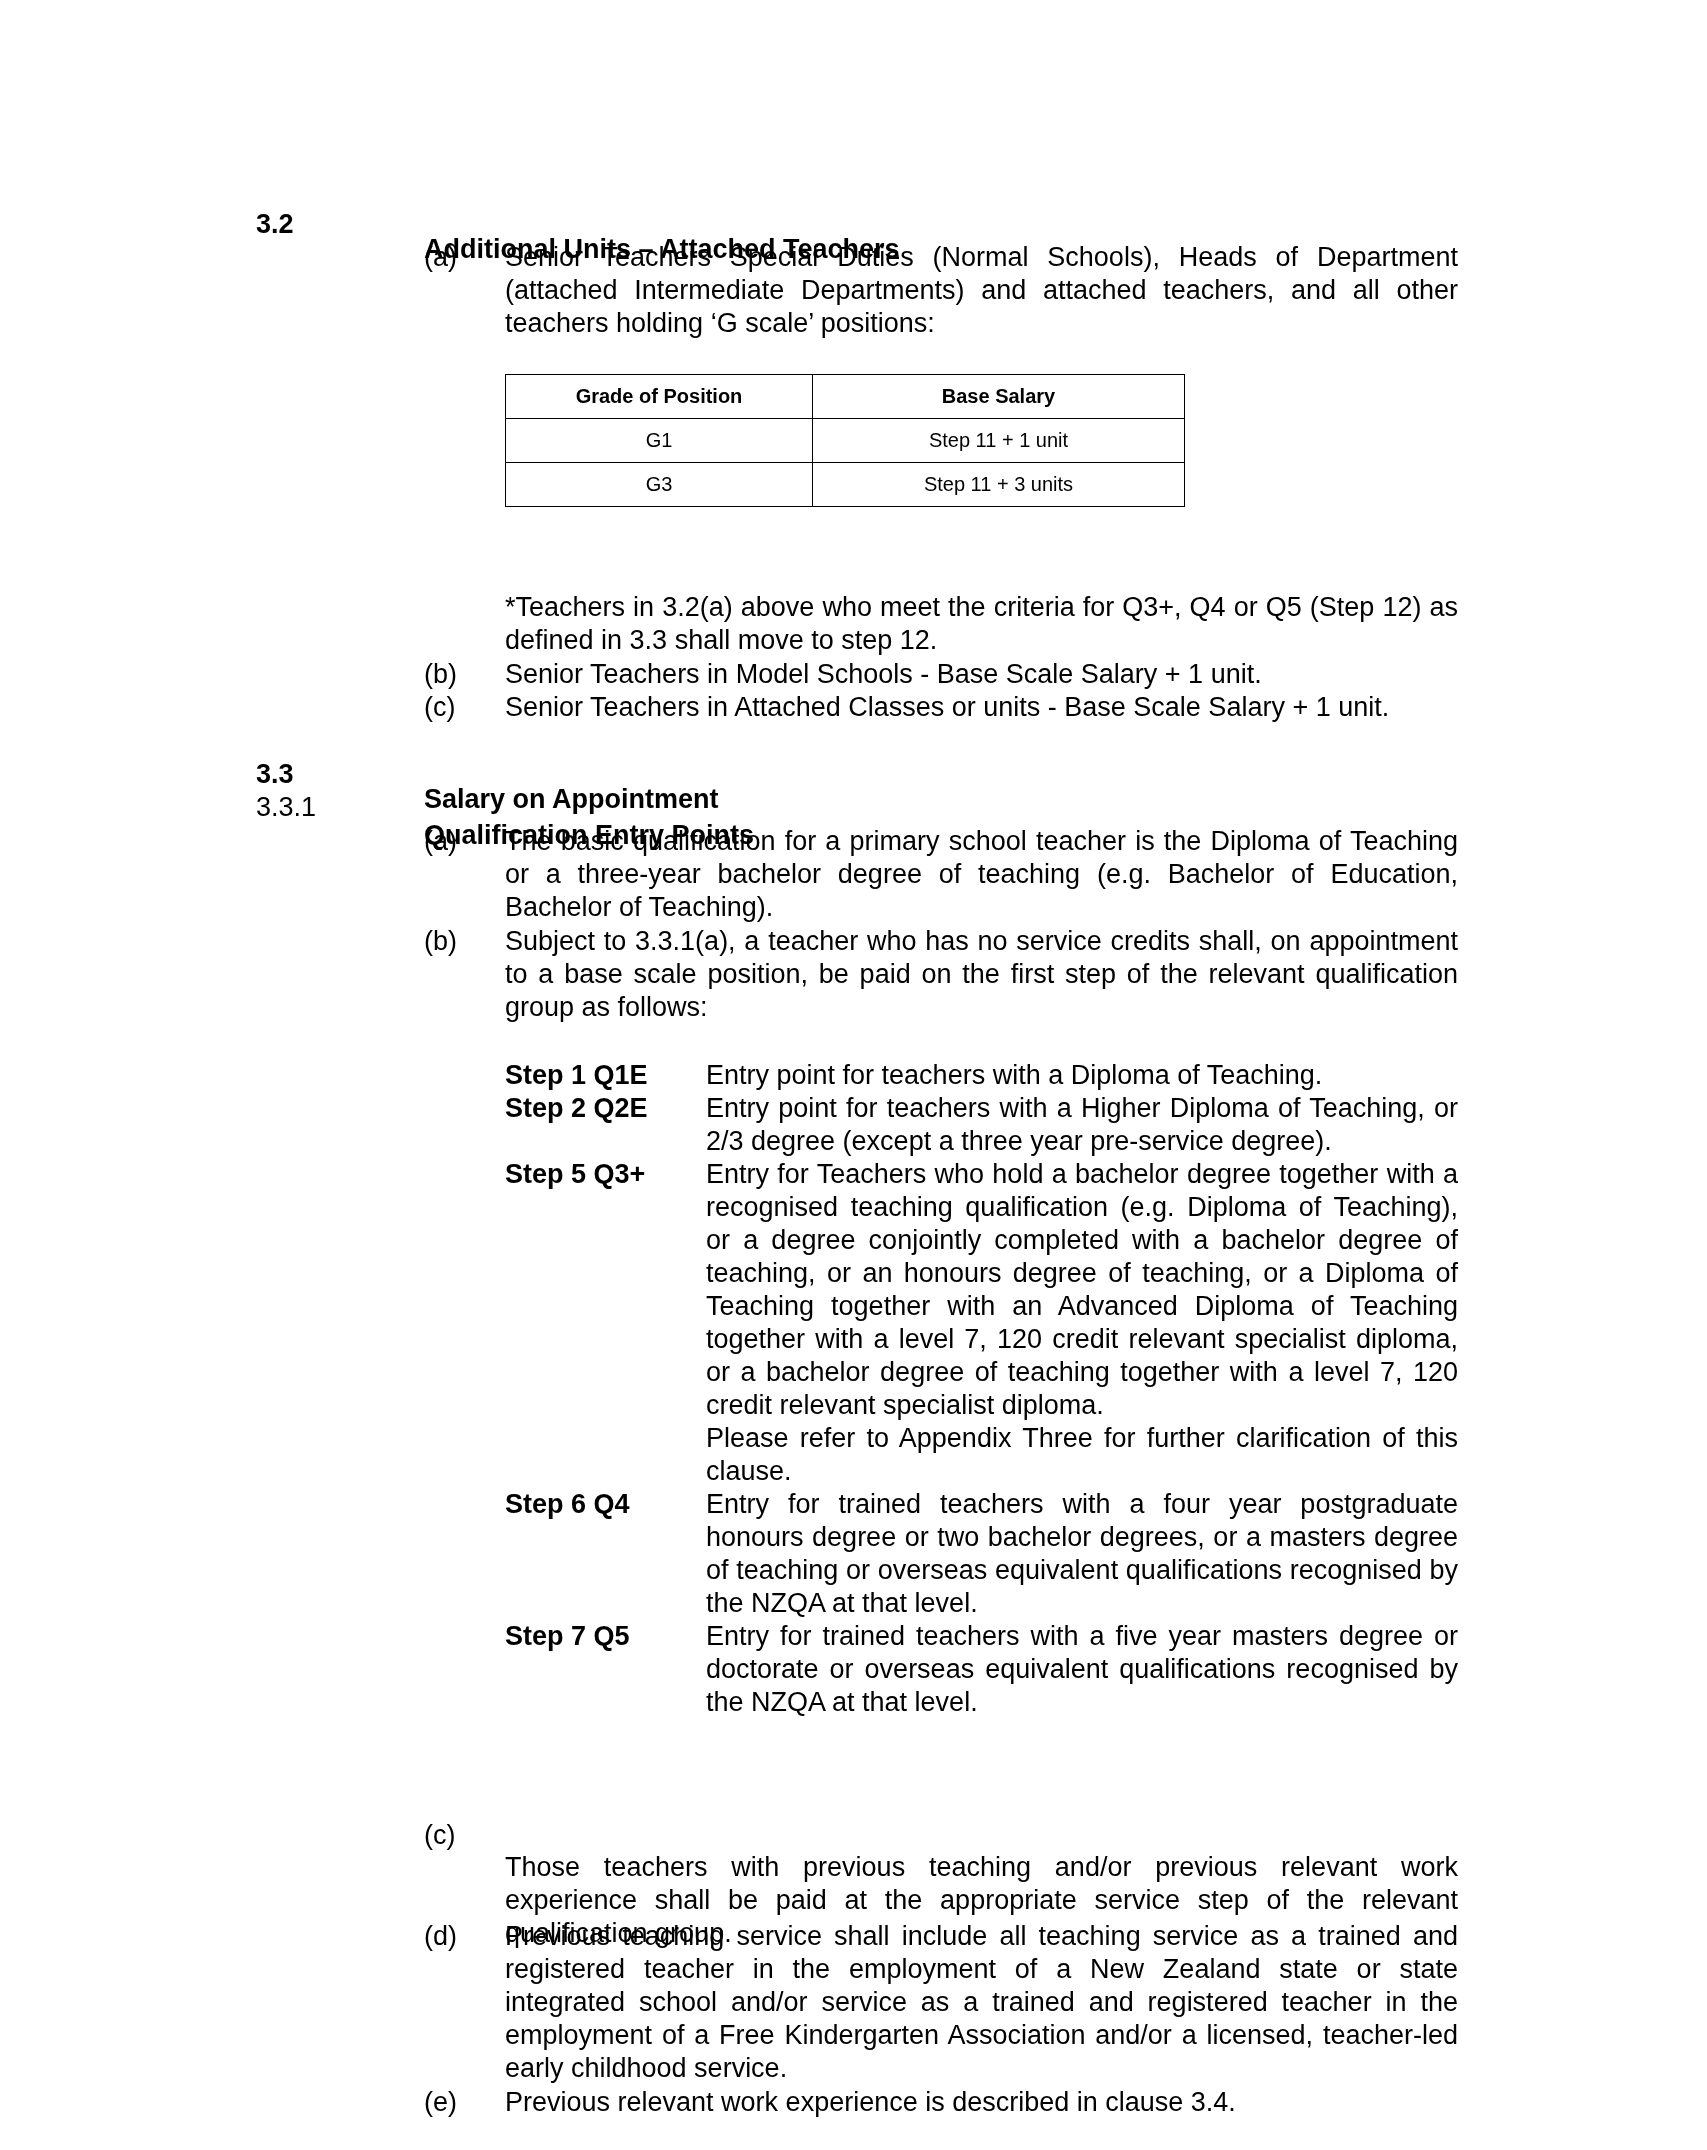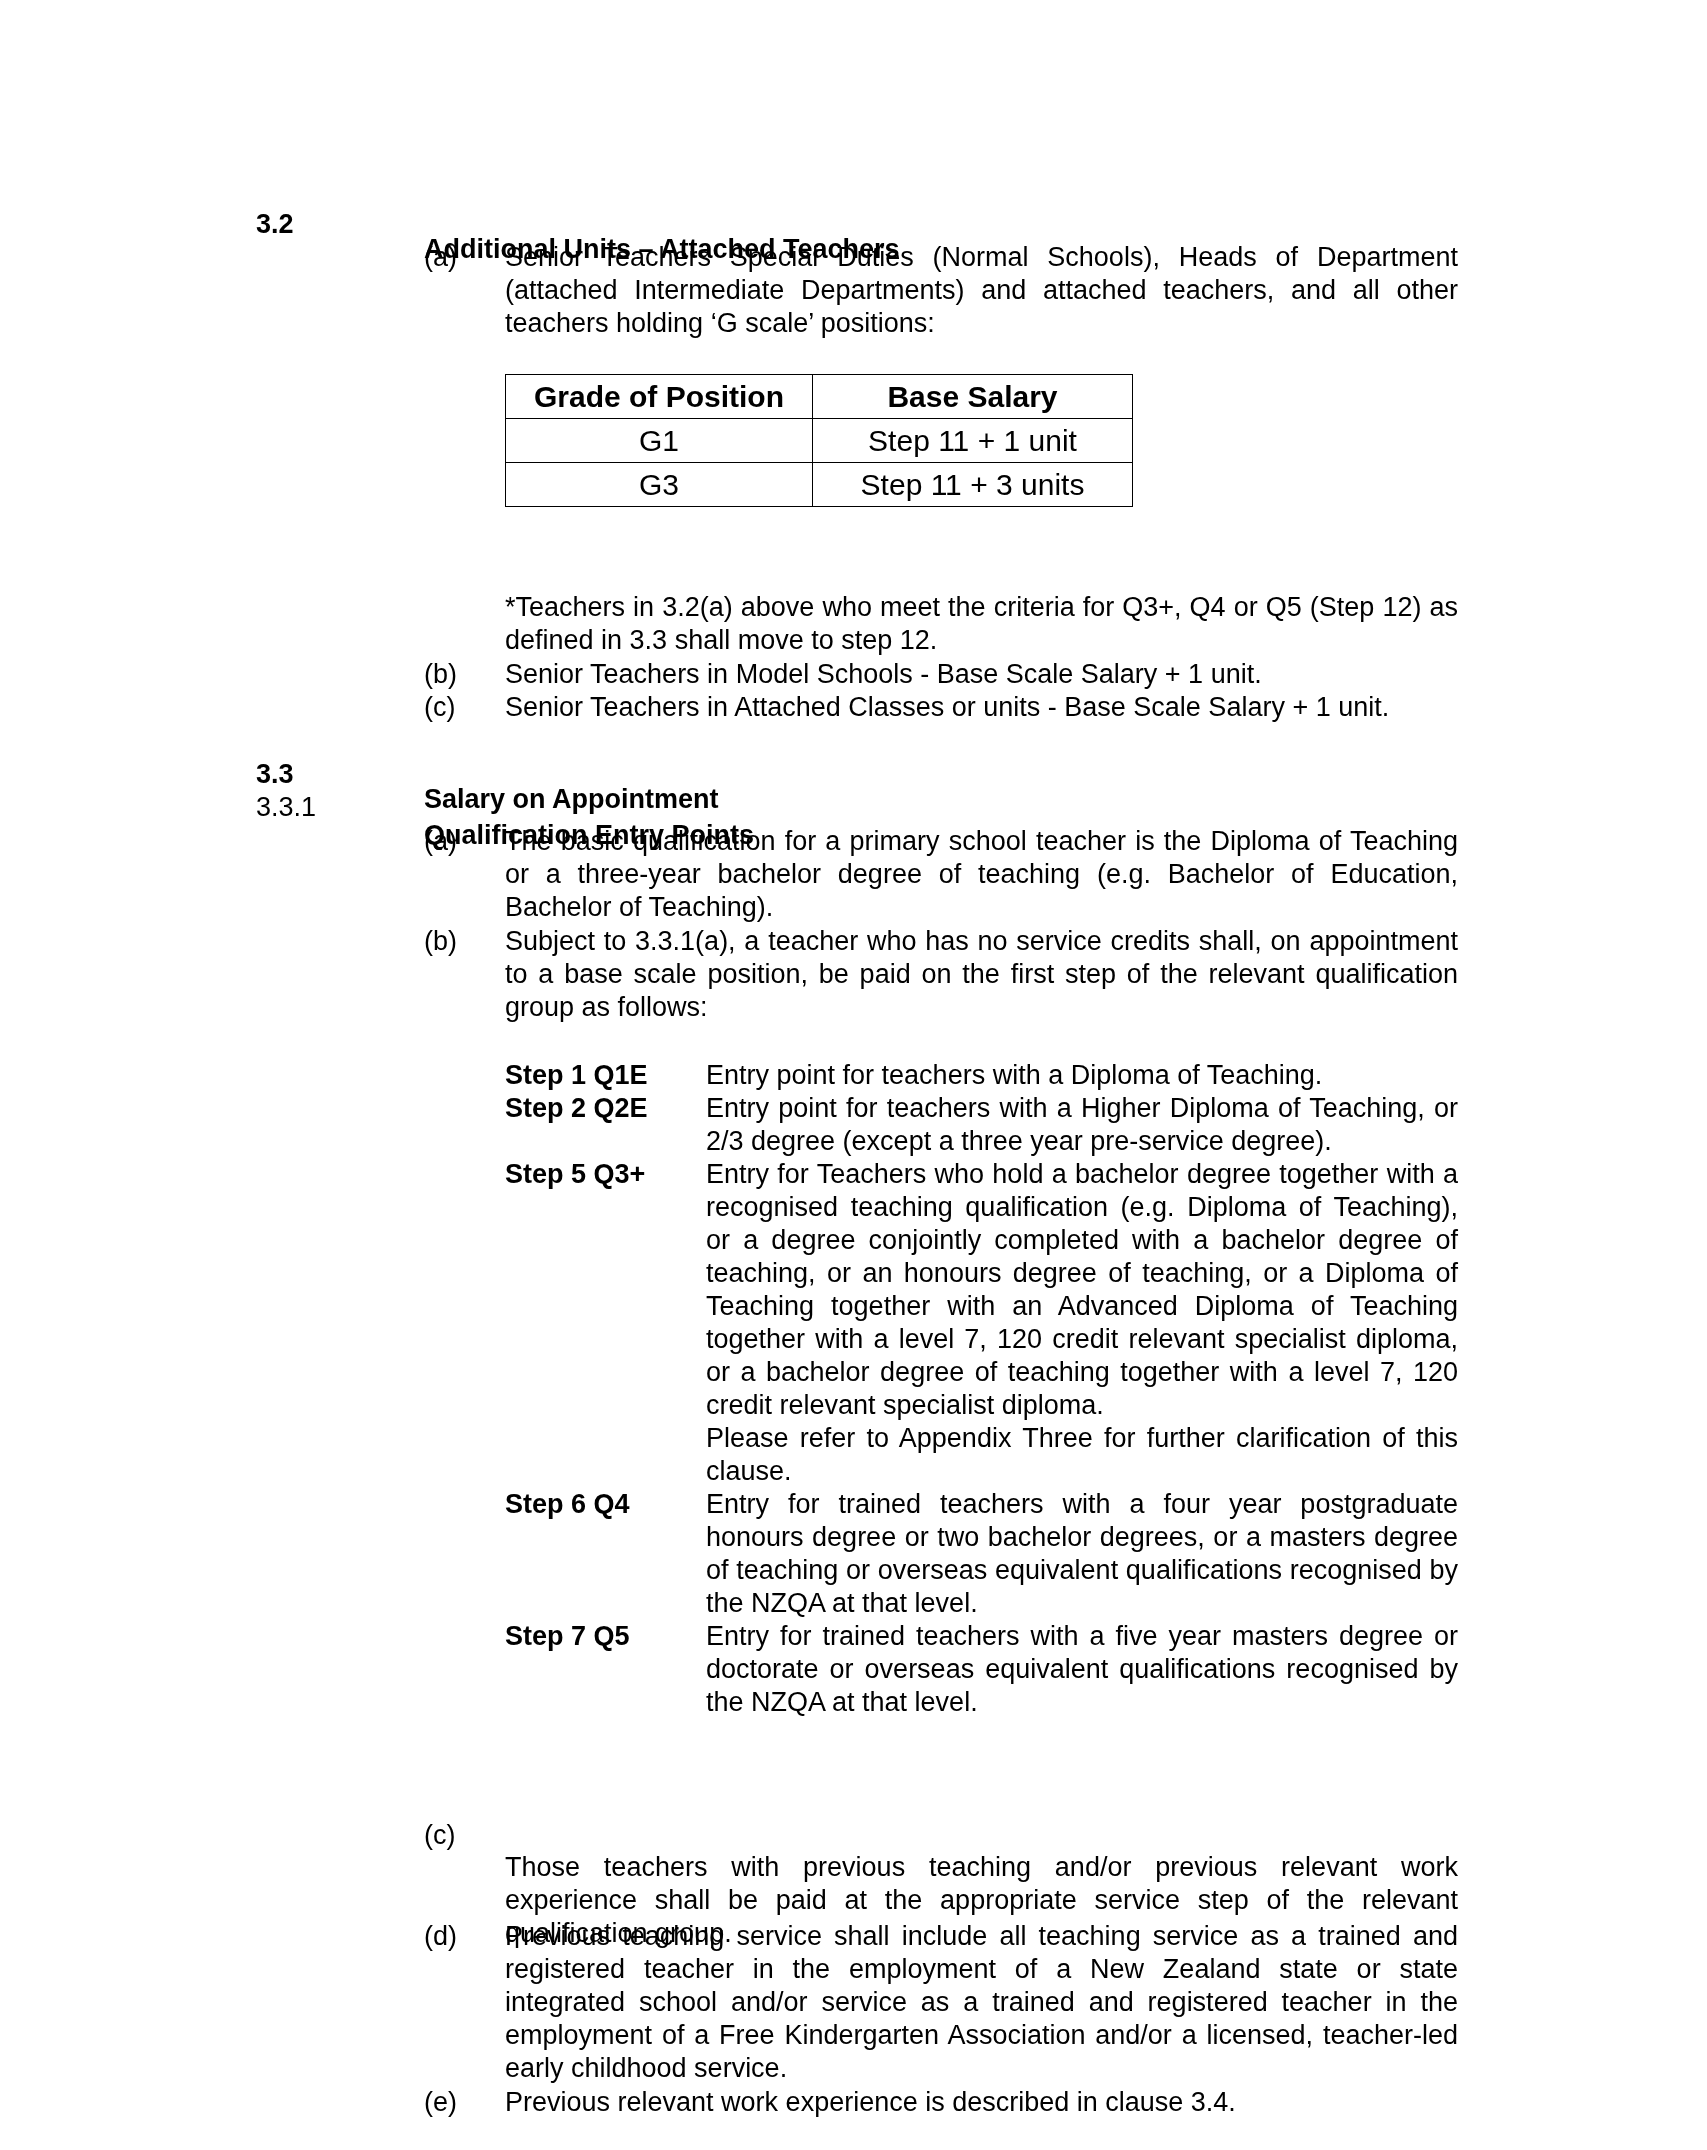--- a/index.html
+++ b/index.html
@@ -9,22 +9,22 @@
     font-size: 27px; line-height: 33px;
   }
   .page { position: absolute; left: 0; top: 0; width: 1707px; height: 2415px; }
   .abs { position: absolute; }
   .num { left: 256px; width: 163px; }
   .head { left: 424px; font-weight: bold; margin-top: 25px; }
   .bold { font-weight: bold; }
   .lbl { left: 424px; width: 82px; }
   .body-text { left: 505px; width: 953px; text-align: justify; text-align-last: left; }
   table.grade {
-    position: absolute; left: 505px; top: 374px; width: 628px;
-    border-collapse: collapse; font-size: 30px;
+    position: absolute; left: 505px; top: 374px; width: 680px;
+    border-collapse: collapse; font-size: 20px;
   }
   table.grade td, table.grade th {
     border: 1.7px solid #000; text-align: center; height: 43px; padding: 0;
     line-height: 43px;
   }
   table.grade th { font-weight: bold; }
   table.grade .c1 { width: 306px; }
   .steps { position: absolute; left: 505px; top: 1059px; width: 953px; }
   .step-row { display: flex; }
   .step-lbl { width: 165px; flex: 0 0 165px; font-weight: bold; white-space: nowrap; }

